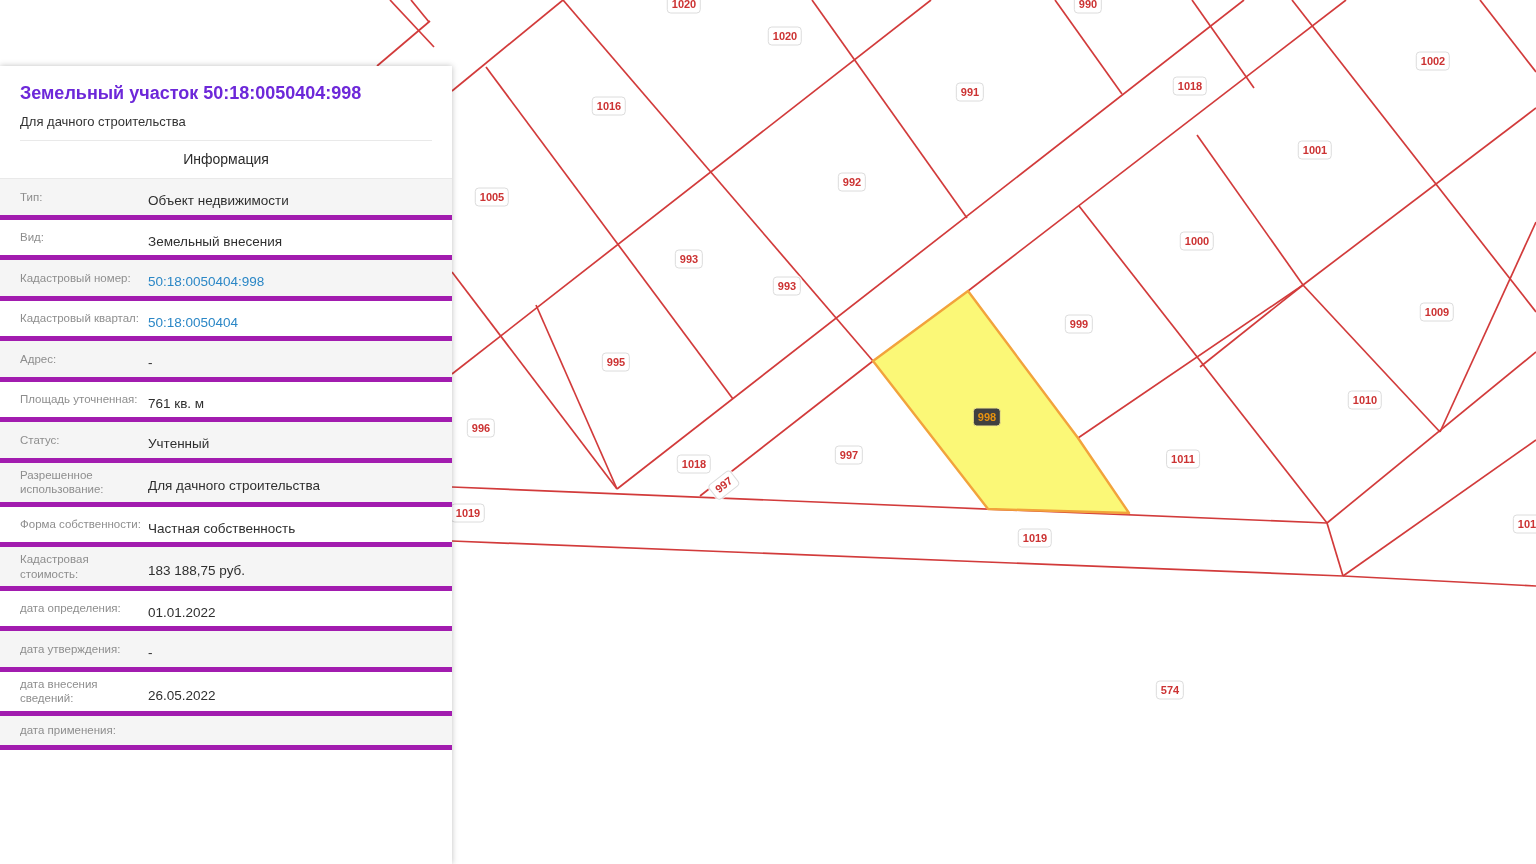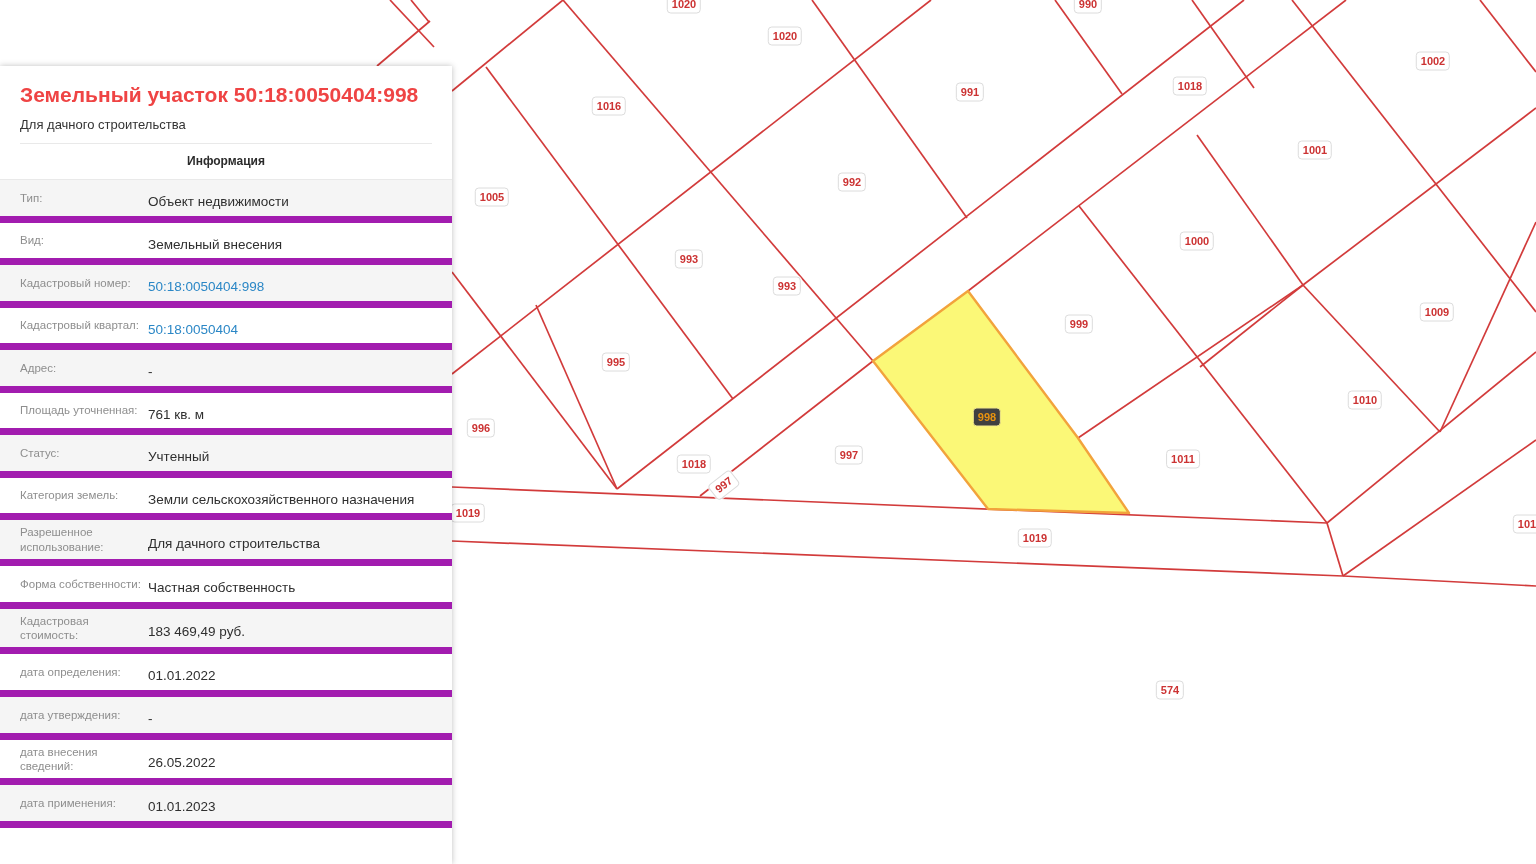--- a/index.html
+++ b/index.html
@@ -21,30 +21,30 @@
   .parcel-pill.rotated{transform:translate(-50%,-50%) rotate(-38deg);}
   .parcel-pill.selected{
     background:#404040;border-color:#f3e98f;color:#e8930f;box-shadow:none;
   }
   
   #panel{
     position:absolute;left:0;top:66px;width:452px;bottom:0;
     background:#ffffff;box-shadow:0 0 6px rgba(0,0,0,.25);
   }
   .panel-head{padding:8px 20px 0 20px;}
-  .panel-title{font-size:21px;font-weight:bold;color:#ef4444;padding:9px 0 10px 0;}
+  .panel-title{font-size:18px;font-weight:bold;color:#6d28d9;padding:9px 0 10px 0;}
   .panel-subtitle{font-size:13px;color:#333;padding:0 0 11px 0;border-bottom:1px solid #e9e9e9;}
   .section-header{
-    text-align:center;font-size:12px;font-weight:bold;color:#2b2b2b;
+    text-align:center;font-size:14px;font-weight:normal;color:#2b2b2b;
     padding:10px 0 11px 0;border-bottom:1px solid #e9e9e9;
   }
   #info-rows{width:100%;}
   .info-row{
     display:flex;align-items:center;
-    border-bottom:7px solid #a21caf;min-height:34px;box-sizing:border-box;
+    border-bottom:5px solid #a21caf;min-height:34px;box-sizing:border-box;
     padding:5px 0;
   }
   .info-row.alt{background:#f5f5f5;}
   .info-label{
     width:148px;flex:0 0 148px;box-sizing:border-box;padding-left:20px;padding-right:6px;
     font-size:11.5px;color:#8e8e8e;line-height:1.25;
   }
   .info-value{
     flex:1;padding-right:14px;font-size:13.5px;color:#2f2f2f;line-height:1.3;margin-top:8px;
   }
@@ -146,46 +146,41 @@
         <div class="info-value">-</div>
       </div>
       <div class="info-row">
         <div class="info-label">Площадь уточненная:</div>
         <div class="info-value">761 кв. м</div>
       </div>
       <div class="info-row alt">
         <div class="info-label">Статус:</div>
         <div class="info-value">Учтенный</div>
       </div>
-      <div class="info-row">
-        <div class="info-label">Категория земель:</div>
-        <div class="info-value">Земли сельскохозяйственного назначения</div>
-      </div>
       <div class="info-row alt">
         <div class="info-label">Разрешенное использование:</div>
         <div class="info-value">Для дачного строительства</div>
       </div>
       <div class="info-row">
         <div class="info-label">Форма собственности:</div>
         <div class="info-value">Частная собственность</div>
       </div>
       <div class="info-row alt">
         <div class="info-label">Кадастровая стоимость:</div>
-        <div class="info-value">183 469,49 руб.</div>
+        <div class="info-value">183 188,75 руб.</div>
       </div>
       <div class="info-row">
         <div class="info-label">дата определения:</div>
         <div class="info-value">01.01.2022</div>
       </div>
       <div class="info-row alt">
         <div class="info-label">дата утверждения:</div>
         <div class="info-value">-</div>
       </div>
       <div class="info-row">
         <div class="info-label">дата внесения сведений:</div>
         <div class="info-value">26.05.2022</div>
       </div>
       <div class="info-row alt">
         <div class="info-label">дата применения:</div>
-        <div class="info-value">01.01.2023</div>
       </div>
     </div>
 </div>
 
 </body></html>

